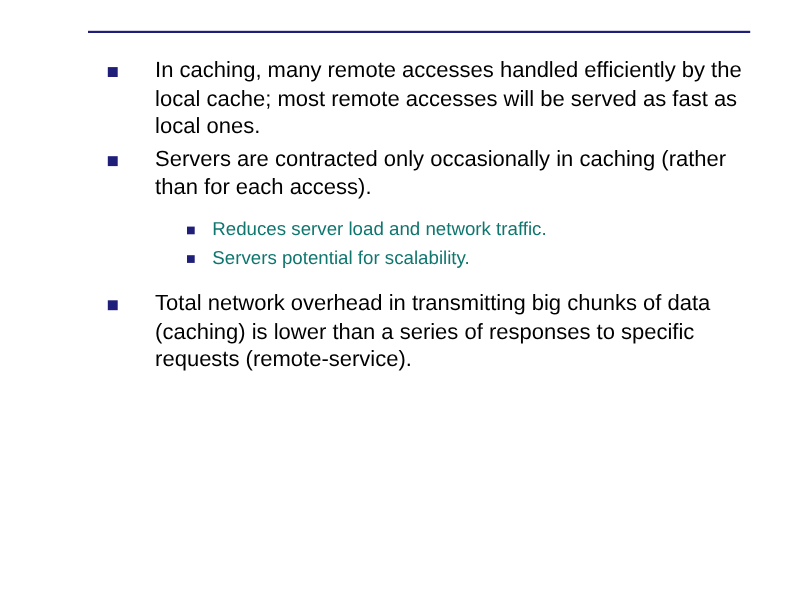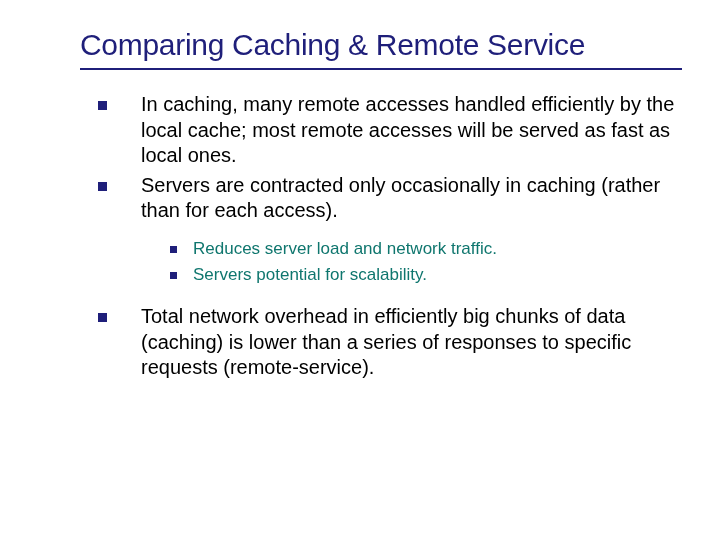--- a/index.html
+++ b/index.html
@@ -65,21 +65,20 @@
     line-height: 1.3;
     color: #0f766e;
   }
   .gap-sm { height: 10px; }
   .gap-md { height: 14px; }
 </style>
 </head>
 <body>
 
 <div class="slide">
-  <h1 class="title">Comparing Caching &amp; Remote Service</h1>
   <div class="rule"></div>
 
   <div class="lvl1">
     <div class="bullet"></div>
     <div class="text">In caching, many remote accesses handled efficiently by the local cache; most remote accesses will be served as fast as local ones.</div>
   </div>
 
   <div class="lvl1">
     <div class="bullet"></div>
     <div class="text">Servers are contracted only occasionally in caching (rather than for each access).</div>
@@ -95,15 +94,15 @@
   <div class="lvl2">
     <div class="bullet"></div>
     <div class="text">Servers potential for scalability.</div>
   </div>
 
   <div class="gap-md"></div>
 
 
   <div class="lvl1">
     <div class="bullet"></div>
-    <div class="text">Total network overhead in efficiently big chunks of data (caching) is lower than a series of responses to specific requests (remote-service).</div>
+    <div class="text">Total network overhead in transmitting big chunks of data (caching) is lower than a series of responses to specific requests (remote-service).</div>
   </div>
 </div>
 
 </body></html>

